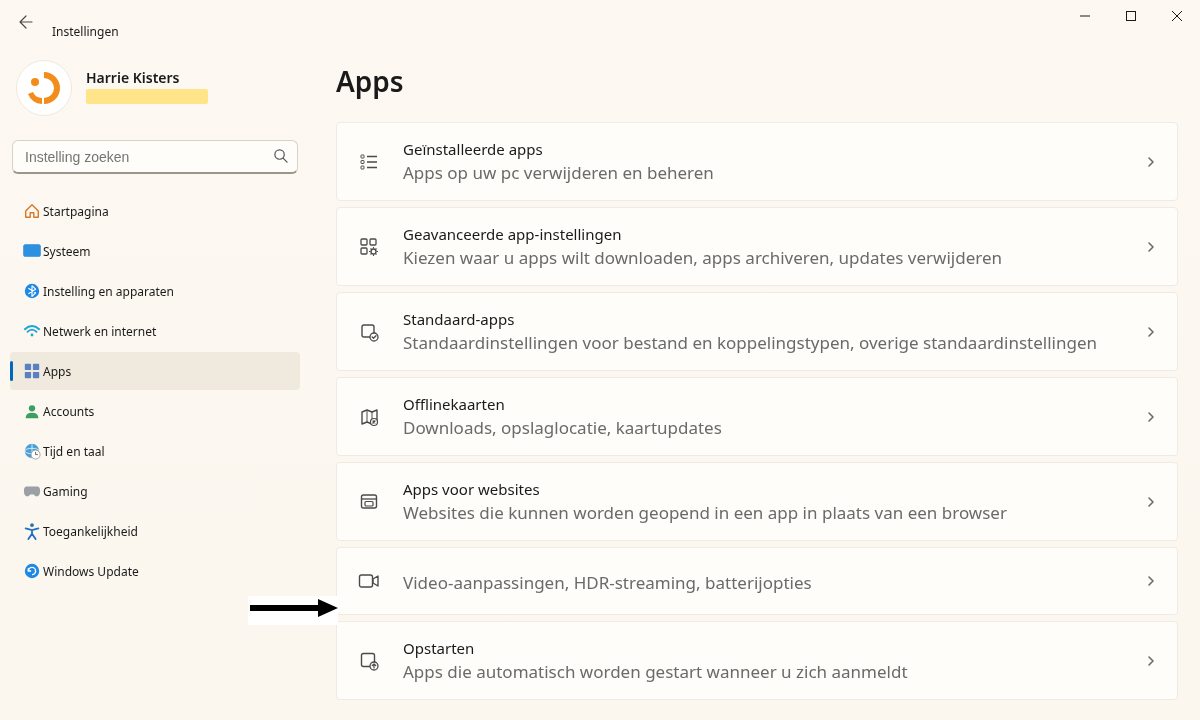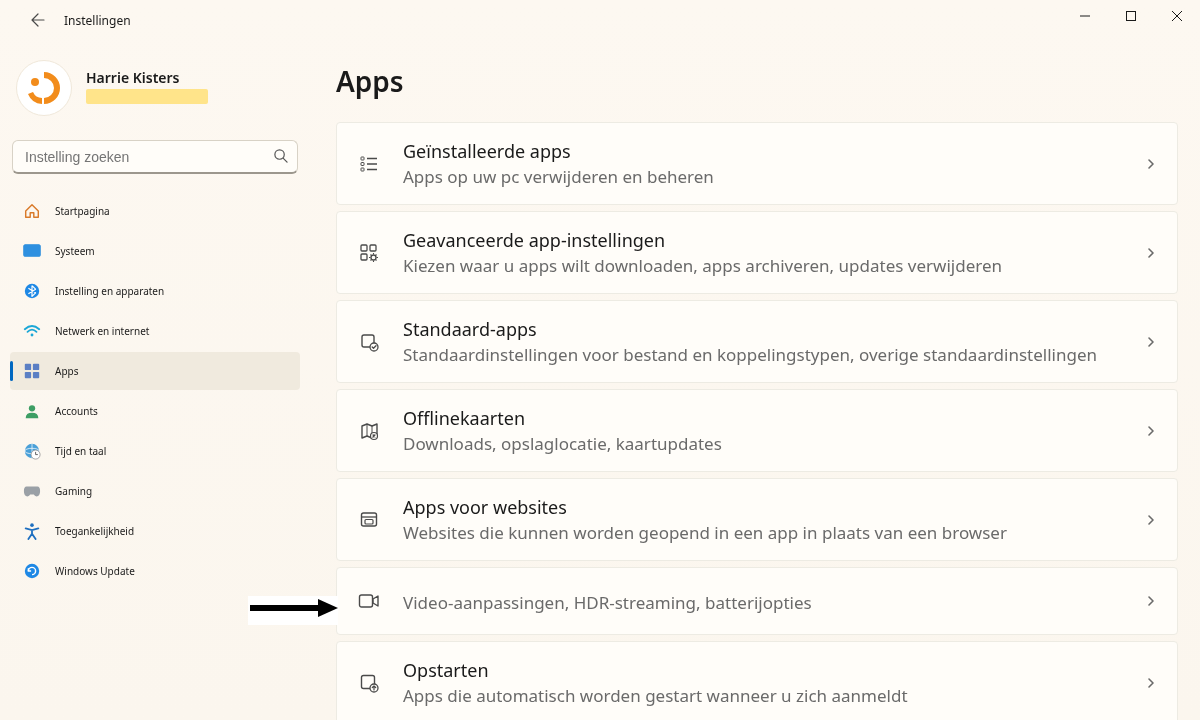--- a/index.html
+++ b/index.html
@@ -8,23 +8,22 @@
     font-family: "Segoe UI", -apple-system, system-ui, sans-serif;
     background: linear-gradient(180deg, #fdf8f1 0%, #fbf6ee 100%);
     color: #1a1a1a;
     position: relative;
   }
 
   
   .titlebar {
     height: 40px;
     display: flex;
-    align-items: center;
+    align-items: flex-end;
     padding: 0 8px;
-    margin-left: 12px;
   }
   .back-btn {
     width: 36px; height: 36px;
     display: flex; align-items: center; justify-content: center;
     cursor: pointer;
     color: #4a4a4a;
   }
   .title {
     font-size: 12px;
     margin-left: 8px;
@@ -107,26 +106,26 @@
     position: absolute;
     right: 10px; top: 50%;
     transform: translateY(-50%);
     color: #555;
   }
 
   
   .nav { display: flex; flex-direction: column; gap: 2px; }
   .nav-item {
     display: flex; align-items: center;
-    gap: 13px;
+    gap: 1px;
     height: 38px;
     padding: 0 12px;
     border-radius: 4px;
     cursor: pointer;
-    font-size: 10px;
+    font-size: 12px;
     color: #1a1a1a;
   }
   .nav-item .nav-icon {
     width: 20px; height: 20px;
     display: flex; align-items: center; justify-content: center;
   }
   .nav-item.active {
     background: #f0eade;
     position: relative;
   }
@@ -159,21 +158,21 @@
     min-height: 68px;
   }
   .card-icon {
     width: 24px; height: 24px;
     display: flex; align-items: center; justify-content: center;
     color: #4a4a4a;
     margin-right: 22px;
     flex-shrink: 0;
   }
   .card-text { flex: 1; }
-  .card-title { font-size: 18px; color: #1a1a1a; }
+  .card-title { font-size: 15px; color: #1a1a1a; }
   .card-desc { font-size: 17px; color: #6a6a6a; margin-top: 2px; }
   .card-chevron {
     color: #6a6a6a;
     margin-left: 12px;
   }
 
   
   .arrow-annotation {
     position: absolute;
     left: 248px;

